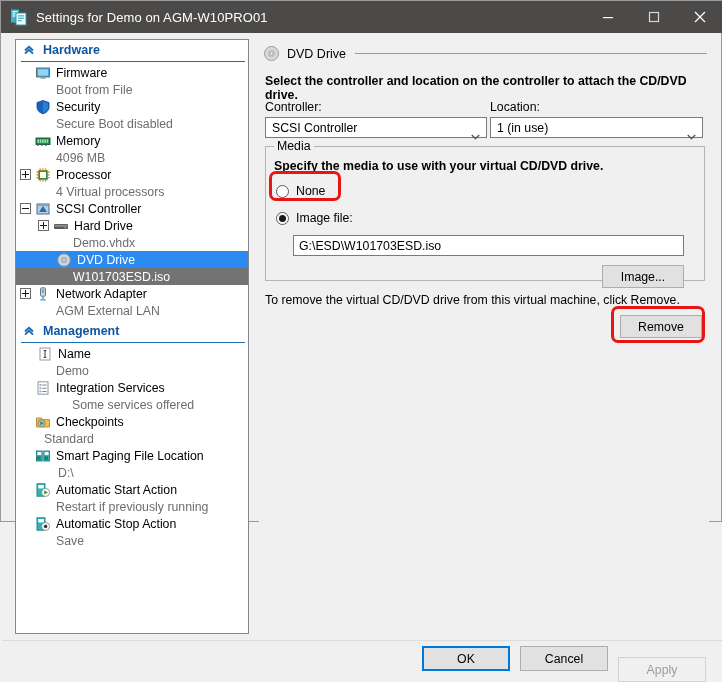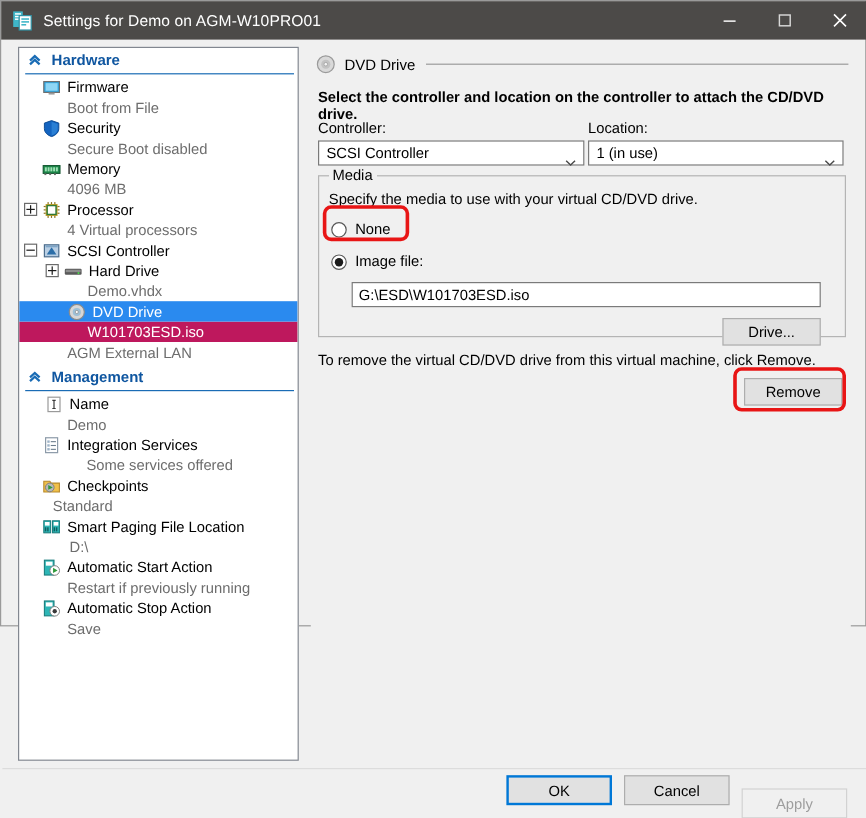--- a/index.html
+++ b/index.html
@@ -92,21 +92,21 @@
     content: ""; position: absolute; left: 4px; top: 1px;
     width: 1px; height: 7px; background: #1b1b1b;
   }
   .ico { width: 16px; height: 16px; flex: none; margin-right: 5px; position: relative; }
   .row-label { font-size: 12.3px; color: #000; white-space: nowrap; }
   .tree-row.sel .row-label { color: #ffffff; }
   .sub-row {
     height: 17px; display: flex; align-items: center;
     font-size: 12.3px; color: #6d6d6d; white-space: nowrap;
   }
-  .sub-row.sel { background: #be185d; color: #ffffff; }
+  .sub-row.sel { background: #737373; color: #ffffff; }
 
   
   .panel-head {
     display: flex; align-items: center;
     margin: 6px 0 0 4px;
   }
   .panel-head .hico { width: 17px; height: 17px; margin-right: 7px; flex: none; }
   .panel-head .htxt { font-size: 12.5px; color: #000; white-space: nowrap; }
   .panel-head .hline { flex: 1; height: 1px; background: #9c9c9c; margin-left: 9px; margin-right: 2px; }
 
@@ -332,20 +332,32 @@
         <svg width="16" height="16" viewBox="0 0 16 16">
           <circle cx="8" cy="8" r="6.3" fill="#d7d7d7" stroke="#8c8c8c" stroke-width="1"></circle>
           <circle cx="8" cy="8" r="3.4" fill="#9dbfd6"></circle>
           <circle cx="8" cy="8" r="1.3" fill="#ffffff" stroke="#8c8c8c" stroke-width="0.6"></circle>
         </svg>
       </span>
       <span class="row-label">DVD Drive</span>
     </div>
     <div class="sub-row sel" style="padding-left:57px">W101703ESD.iso</div>
 
+    <div class="tree-row" style="padding-left:4px">
+      <span class="expander plus"></span>
+      <span class="ico">
+        <svg width="16" height="16" viewBox="0 0 16 16">
+          <rect x="5.5" y="1.8" width="5" height="8.4" rx="1" fill="#cdd5dc" stroke="#6f7c88" stroke-width="1"></rect>
+          <rect x="6.8" y="3" width="2.4" height="4" fill="#8fa5b8"></rect>
+          <rect x="7.2" y="10.2" width="1.6" height="3" fill="#4aa8cf"></rect>
+          <rect x="5.2" y="13.2" width="5.6" height="1.3" fill="#4aa8cf"></rect>
+        </svg>
+      </span>
+      <span class="row-label">Network Adapter</span>
+    </div>
     <div class="sub-row" style="padding-left:40px">AGM External LAN</div>
 
     <div class="group-head" style="margin-top:2px">
       <span class="chev">
         <svg width="16" height="16" viewBox="0 0 16 16">
           <path d="M4 8.5 L8 4.8 L12 8.5" fill="none" stroke="#1a6cb5" stroke-width="1.9"></path>
           <path d="M4 11.6 L8 7.9 L12 11.6" fill="none" stroke="#1a6cb5" stroke-width="1.9"></path>
         </svg>
       </span>
       <span class="group-label">Management</span>
@@ -472,35 +484,35 @@
           <svg width="9" height="6" viewBox="0 0 9 6">
               <path d="M0.8 1 L4.5 4.6 L8.2 1" fill="none" stroke="#4a4a4a" stroke-width="1.2"></path>
             </svg>
         </span>
       </div>
     </div>
 
     <fieldset class="media" style="left:6px; top:100px; width:438px; height:140px;">
       <legend>Media</legend>
 
-      <div style="position:absolute; left:8px; top:6px; font-size:12.3px; color:#000;">Specify the media to use with your virtual CD/DVD drive.</div>
+      <div style="position:absolute; left:8px; top:6px; font-size:12.3px; color:#000;font-weight:bold;">Specify the media to use with your virtual CD/DVD drive.</div>
 
       <div class="radio-row" style="position:absolute; left:10px; top:31px;">
         <span class="radio"></span>
         <span class="radio-label">None</span>
       </div>
 
       <div class="radio-row" style="position:absolute; left:10px; top:58px;">
         <span class="radio checked"></span>
         <span class="radio-label">Image file:</span>
       </div>
 
       <div class="textbox" style="position:absolute; left:27px; top:82px; width:391px; height:21px;">G:\ESD\W101703ESD.iso</div>
 
-      <div class="btn" style="position:absolute; left:336px; top:112px; width:82px; height:23px;">Drive...</div>
+      <div class="btn" style="position:absolute; left:336px; top:112px; width:82px; height:23px;">Image...</div>
     </fieldset>
 
     <div style="position:absolute; left:6px; top:254px; font-size:12.3px; color:#000;">To remove the virtual CD/DVD drive from this virtual machine, click Remove.</div>
 
     <div class="btn" style="position:absolute; left:361px; top:276px; width:82px; height:23px;">Remove</div>
 
   </div>
 
   <div class="redbox" style="left:268px; top:170px; width:72px; height:30px;"></div>
   <div class="redbox" style="left:610px; top:305px; width:94px; height:37px;"></div>

